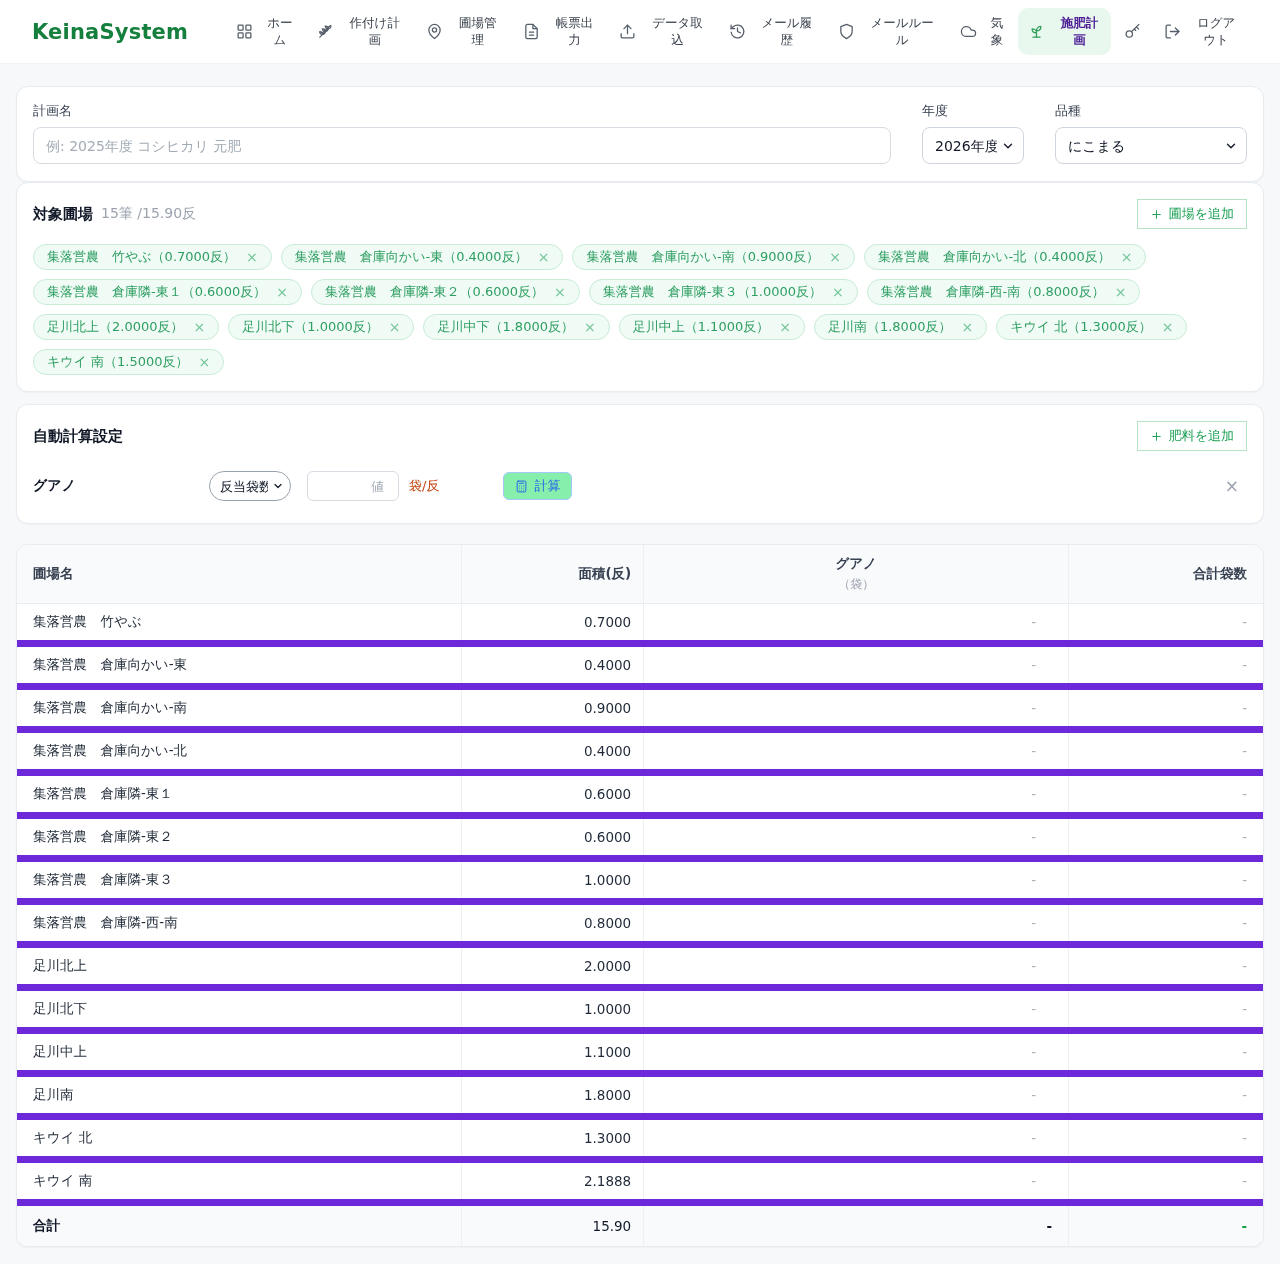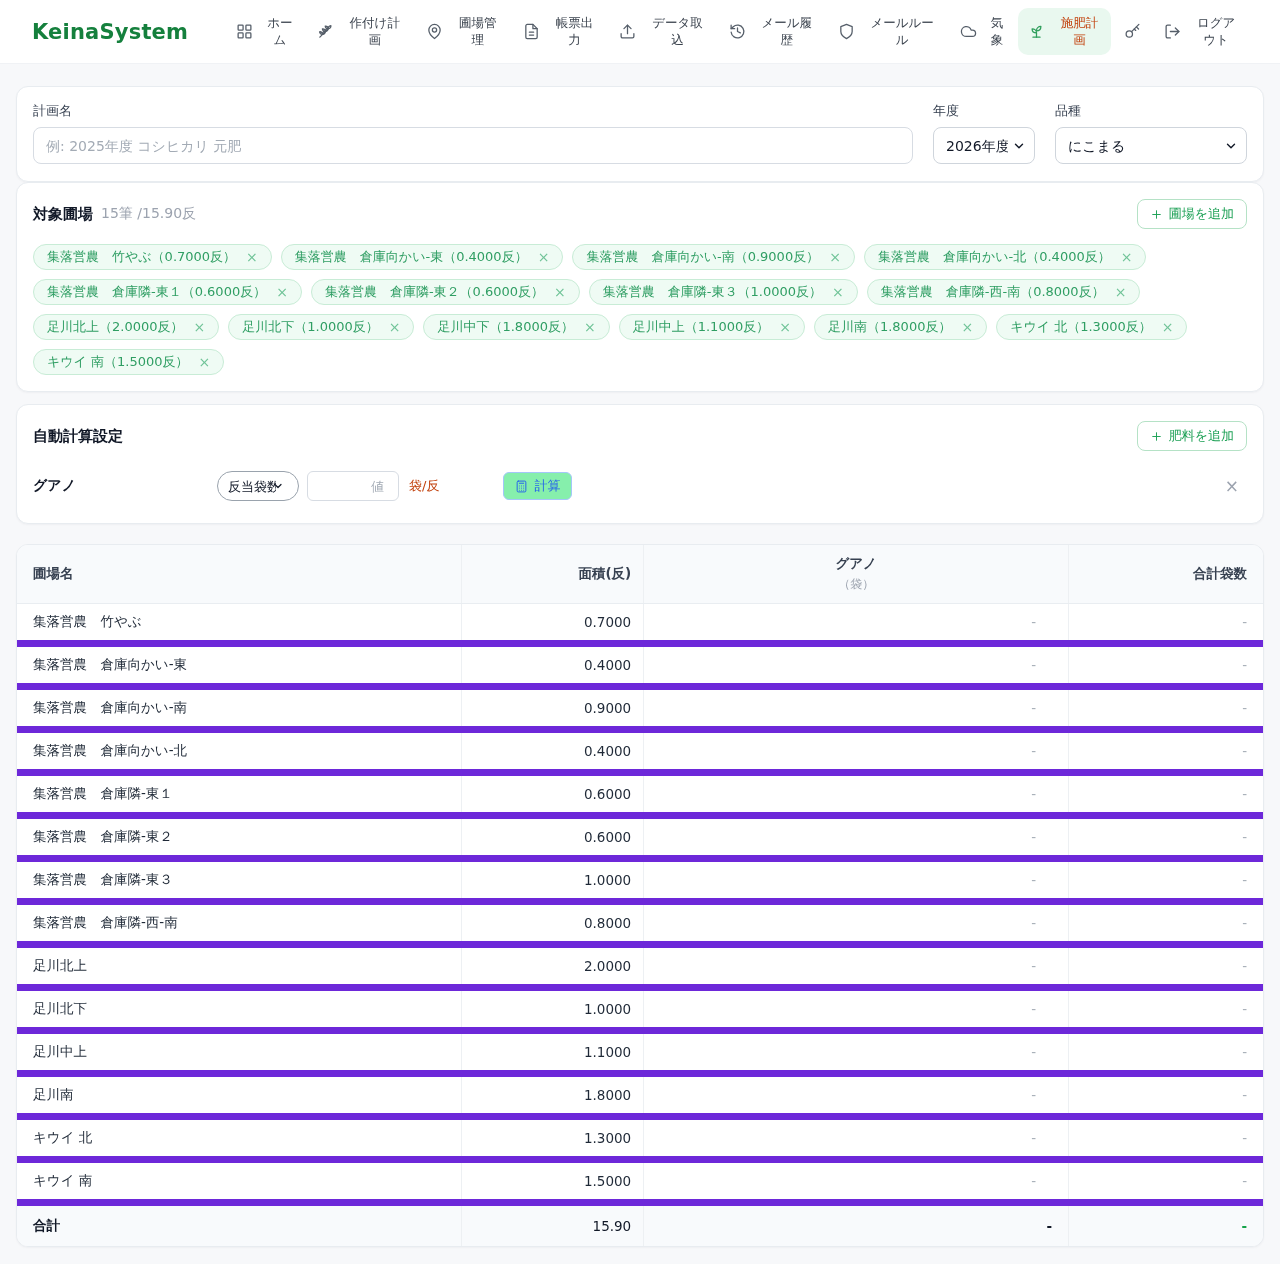--- a/index.html
+++ b/index.html
@@ -13,21 +13,21 @@
   svg { display:block; width:100%; height:100%; }
 
   
   .topbar { height:64px; background:#fff; display:flex; align-items:center; padding:0 32px; border-bottom:1px solid #f0f2f5; }
   .logo { font-size:21px; font-weight:700; color:#15803d; letter-spacing:.2px; cursor:pointer; white-space:nowrap; }
   .nav { flex:1; display:flex; align-items:center; justify-content:space-between; margin-left:38px; }
   .nav-item { display:flex; align-items:center; gap:13px; padding:7px 10px; border-radius:10px; cursor:pointer; color:#3b434e; }
   .nav-icon { width:17px; height:17px; color:#555e69; flex:none; }
   .nav-label { font-size:12.5px; line-height:1.35; text-align:center; overflow-wrap:break-word; }
   .nav-label:empty { display:none; }
-  .nav-item.active { background:#e9f8ef; color:#c2410c; }
+  .nav-item.active { background:#e9f8ef; color:#4c1d95;font-weight:bold; }
   .nav-item.active .nav-icon { color:#2e9e5b; }
   [data-name="nav-item-home"] .nav-label{width:2.2em}
   [data-name="nav-item-planting"] .nav-label{width:4.5em}
   [data-name="nav-item-fields"] .nav-label{width:3.5em}
   [data-name="nav-item-reports"] .nav-label{width:3.5em}
   [data-name="nav-item-import"] .nav-label{width:4.5em}
   [data-name="nav-item-mail-history"] .nav-label{width:4.5em}
   [data-name="nav-item-mail-rules"] .nav-label{width:5.5em}
   [data-name="nav-item-weather"] .nav-label{width:1.2em}
   [data-name="nav-item-fertilization"] .nav-label{width:3.5em}
@@ -37,48 +37,48 @@
   main { padding:0 16px; }
   .page-head { display:flex; align-items:center; margin-top:28px; height:40px; }
   .back-btn { width:26px; height:26px; color:#6b7280; cursor:pointer; flex:none; }
   .page-title { font-size:20px; font-weight:700; color:#111827; margin-left:10px; }
   .save-btn { margin-left:auto; display:flex; align-items:center; gap:8px; background:#1ca54f; color:#fff; border:none; border-radius:8px; height:38px; padding:0 16px; font-size:14.5px; font-weight:600; cursor:pointer; font-family:inherit; }
   .btn-icon { width:16px; height:16px; }
 
   .card { background:#fff; border:1px solid #e8ecf0; border-radius:12px; box-shadow:0 1px 2px rgba(16,24,40,.04); }
 
   
-  .form-card { margin-top:22px; padding:15px 16px 17px; display:flex; gap:20px; align-items:flex-start; }
+  .form-card { margin-top:22px; padding:15px 16px 17px; display:flex; gap:31px; align-items:flex-start; }
   .grow { flex:1; }
   .f-label { font-size:13px; color:#374151; margin-bottom:7px; }
   .text-input { width:100%; height:37px; border:1px solid #d7dce3; border-radius:8px; padding:0 12px; font-size:14px; font-family:inherit; color:#111827; background:#fff; }
   .text-input::placeholder { color:#a3abb5; }
   .select-wrap { position:relative; }
   select { appearance:none; -webkit-appearance:none; height:37px; width:100%; border:1px solid #cfd5dc; border-radius:8px; background:#fff; font-size:14px; font-family:inherit; color:#111827; padding:0 26px 0 12px; cursor:pointer; }
   .select-chevron { position:absolute; right:9px; top:50%; transform:translateY(-50%); width:14px; height:14px; color:#111827; pointer-events:none; }
   .w-year { width:102px;border-radius:17px; }
   .w-variety { width:192px; }
 
   
   .fields-card { padding:16px; }
   .sec-head { display:flex; align-items:center; }
   .sec-title { font-size:15px; font-weight:700; color:#111827; }
   .sec-sub { margin-left:8px; font-size:14px; color:#9ca3af; }
-  .add-btn { margin-left:auto; display:flex; align-items:center; gap:6px; border:1px solid #b5e2c6; background:#fff; color:#1ea156; border-radius:8px; height:30px; padding:0 12px; font-size:13px; cursor:pointer; font-family:inherit; }
+  .add-btn { margin-left:auto; display:flex; align-items:center; gap:6px; border:1px solid #b5e2c6; background:#fff; color:#1ea156; border-radius:0; height:30px; padding:0 12px; font-size:13px; cursor:pointer; font-family:inherit; }
   .plus-i { width:13px; height:13px; }
   .tags { display:flex; flex-wrap:wrap; gap:9px 9px; margin-top:15px; }
   .tag { display:inline-flex; align-items:center; background:#effbf4; border:1px solid #c8ecd6; border-radius:999px; padding:0 13px; height:26px; font-size:13px; color:#2f9e63; white-space:nowrap; }
   .tag-x { margin-left:10px; color:#6fc397; font-size:14px; cursor:pointer; line-height:1; }
 
   
   .calc-card { margin-top:12px; padding:16px 16px 22px; }
   .calc-row { display:flex; align-items:center; margin-top:20px; }
   .fert-name { font-size:14px; font-weight:700; width:176px; color:#111827; }
   .select-wrap.small { width:82px; }
-  select.small { height:30px; font-size:13px; border-radius:15px; border-color:#9aa3ad; padding:0 22px 0 10px;margin-left:8px; }
+  select.small { height:30px; font-size:13px; border-radius:15px; border-color:#9aa3ad; padding:0 22px 0 10px; }
   .select-wrap.small .select-chevron { width:12px; height:12px; right:7px; }
   .value-input { width:92px; height:30px; border:1px solid #d7dce3; border-radius:6px; text-align:right; padding:0 14px 0 8px; font-size:13px; font-family:inherit; margin-left:16px; }
   .value-input::placeholder { color:#a3abb5; }
   .unit { margin-left:10px; font-size:13px; color:#c2410c; }
   .calc-btn { margin-left:64px; display:flex; align-items:center; gap:6px; background:#86efac; border:1px solid #a4c6f9; color:#2563eb; height:28px; border-radius:6px; padding:0 11px; font-size:13px; cursor:pointer; font-family:inherit; }
   .calc-i { width:13px; height:13px; }
   .row-x { margin-left:auto; margin-right:8px; color:#9ca3af; font-size:17px; cursor:pointer; line-height:1; }
 
   
   .table-card { margin-top:20px; overflow:hidden; }
@@ -512,21 +512,21 @@
 
           <tr data-name="table-row">
             <td data-name="cell-field-name">キウイ 北</td>
             <td class="num" data-name="cell-area">1.3000</td>
             <td class="dash g" data-name="cell-guano">-</td>
             <td class="dash" data-name="cell-total">-</td>
           </tr>
 
           <tr data-name="table-row">
             <td data-name="cell-field-name">キウイ 南</td>
-            <td class="num" data-name="cell-area">1.5000</td>
+            <td class="num" data-name="cell-area">2.1888</td>
             <td class="dash g" data-name="cell-guano">-</td>
             <td class="dash" data-name="cell-total">-</td>
           </tr>
         </tbody>
       <tfoot>
         <tr data-name="table-footer-row">
           <td class="name" data-name="footer-label">合計</td>
           <td class="area" data-name="footer-area">15.90</td>
           <td class="guano" data-name="footer-guano">-</td>
           <td class="total" data-name="footer-total">-</td>

